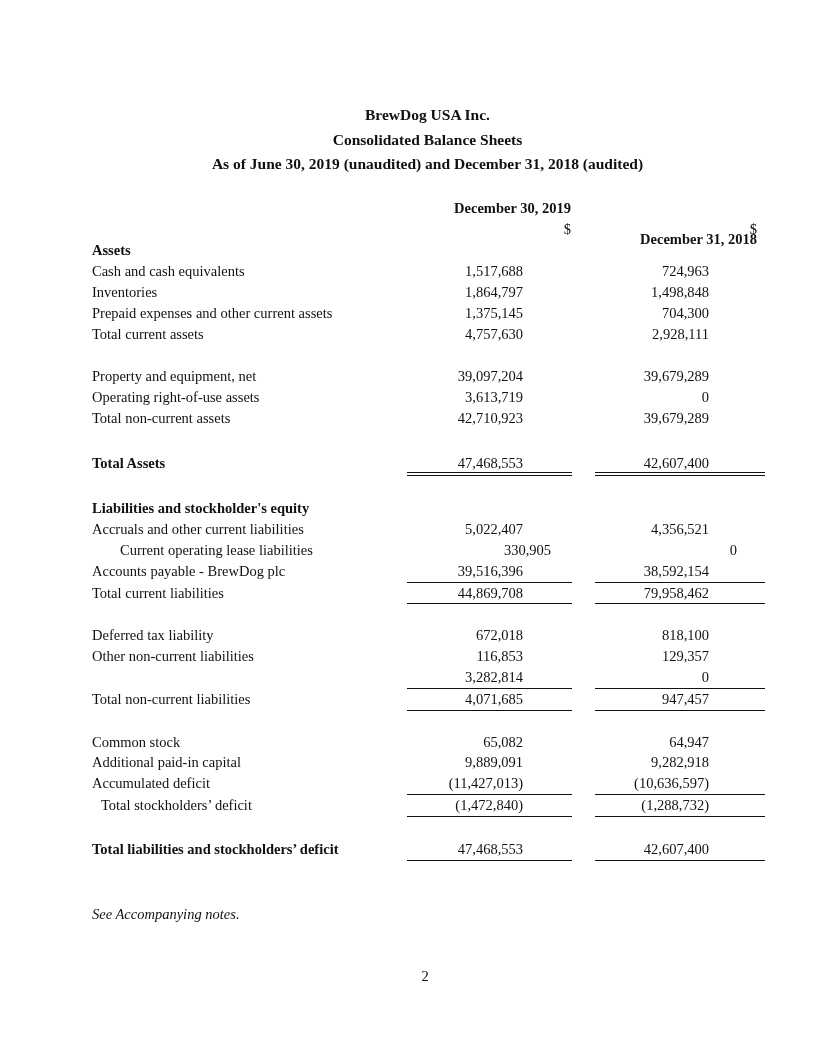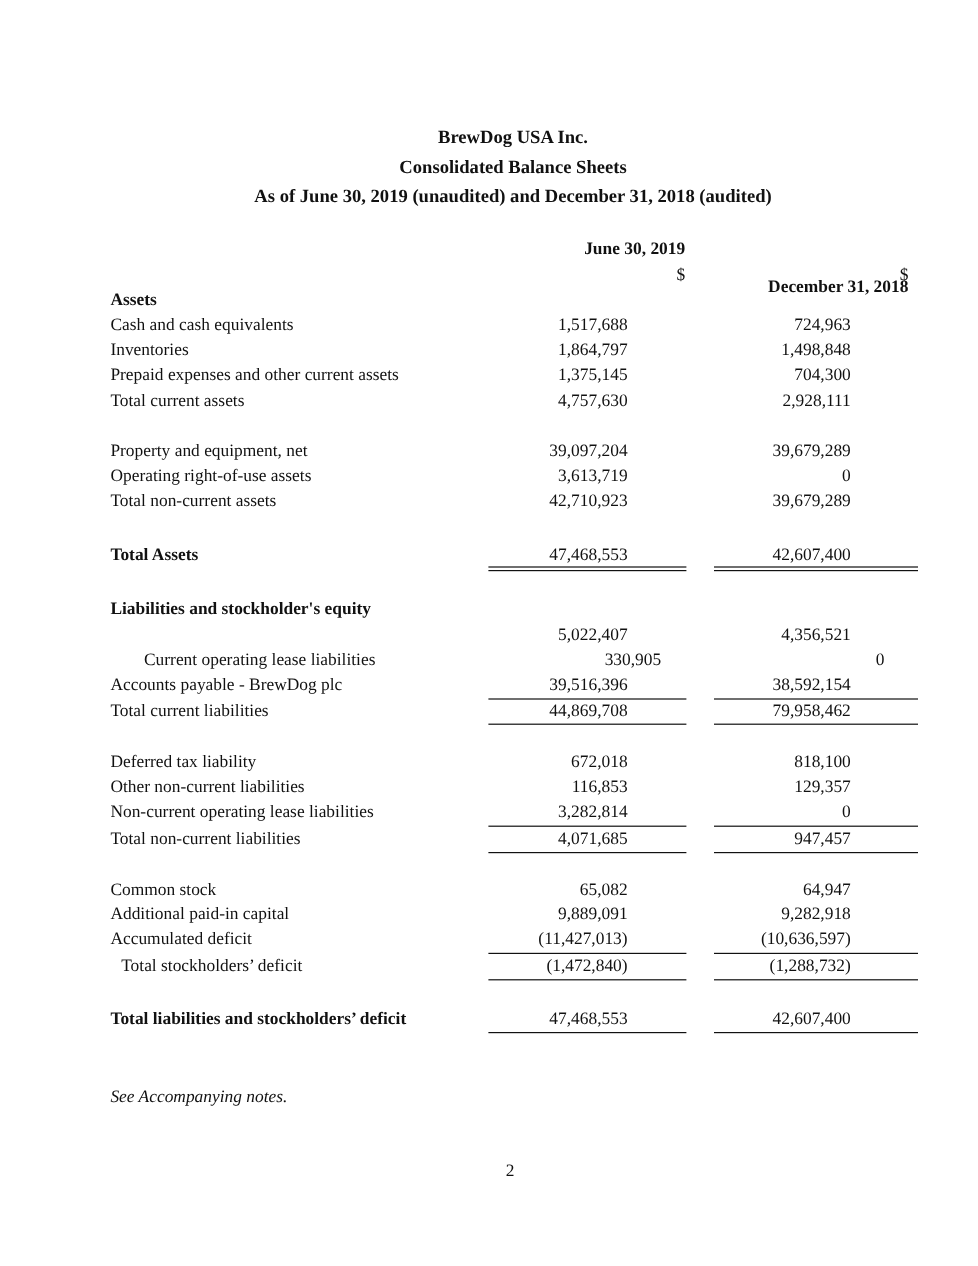--- a/index.html
+++ b/index.html
@@ -23,21 +23,21 @@
   .footnote { position: absolute; left: 92px; top: 906px; font-style: italic; font-size: 14.5px; }
   .pagenum { position: absolute; left: 0; width: 850px; text-align: center; top: 968px; font-size: 14.5px; }
 </style>
 </head>
 <body>
 
 <div class="title t1">BrewDog USA Inc.</div>
 <div class="title t2">Consolidated Balance Sheets</div>
 <div class="title t3">As of June 30, 2019 (unaudited) and December 31, 2018 (audited)</div>
 
-<div class="colhead" style="right:244px; top:200px;">June 30, 2019</div>
+<div class="colhead" style="right:244px; top:200px;">December 30, 2019</div>
 <div class="colhead" style="right:58px; top:200px;margin-top:31px;">December 31, 2018</div>
 <div class="dollar" style="right:244px; top:221px;">$</div>
 <div class="dollar" style="right:58px; top:221px;">$</div>
 
 <div id="rows">
     <div class="row" style="top: 242px;">
       <span class="label bold">Assets</span>
       <span class="v1"></span>
       <span class="v2"></span>
     </div>
@@ -80,20 +80,21 @@
       <span class="label bold">Total Assets</span>
       <span class="v1">47,468,553</span>
       <span class="v2">42,607,400</span>
     </div>
     <div class="row" style="top: 500px;">
       <span class="label bold">Liabilities and stockholder's equity</span>
       <span class="v1"></span>
       <span class="v2"></span>
     </div>
     <div class="row" style="top: 521px;">
+      <span class="label">Accruals and other current liabilities</span>
       <span class="v1">5,022,407</span>
       <span class="v2">4,356,521</span>
     </div>
     <div class="row" style="top: 542px; margin-left: 28px;">
       <span class="label">Current operating lease liabilities</span>
       <span class="v1">330,905</span>
       <span class="v2">0</span>
     </div>
     <div class="row" style="top: 563px;">
       <span class="label">Accounts payable - BrewDog plc</span>
@@ -109,21 +110,20 @@
       <span class="label">Deferred tax liability</span>
       <span class="v1">672,018</span>
       <span class="v2">818,100</span>
     </div>
     <div class="row" style="top: 648px;">
       <span class="label">Other non-current liabilities</span>
       <span class="v1">116,853</span>
       <span class="v2">129,357</span>
     </div>
     <div class="row" style="top: 669px;">
-      <span class="label">Non-current operating lease liabilities</span>
       <span class="v1">3,282,814</span>
       <span class="v2">0</span>
     </div>
     <div class="row" style="top: 691px;">
       <span class="label">Total non-current liabilities</span>
       <span class="v1">4,071,685</span>
       <span class="v2">947,457</span>
     </div>
     <div class="row" style="top: 734px;">
       <span class="label">Common stock</span>

